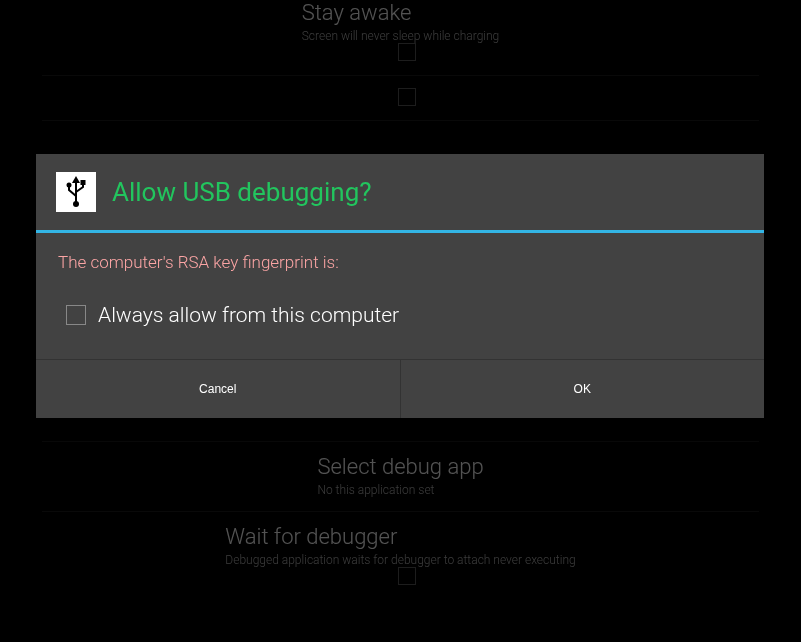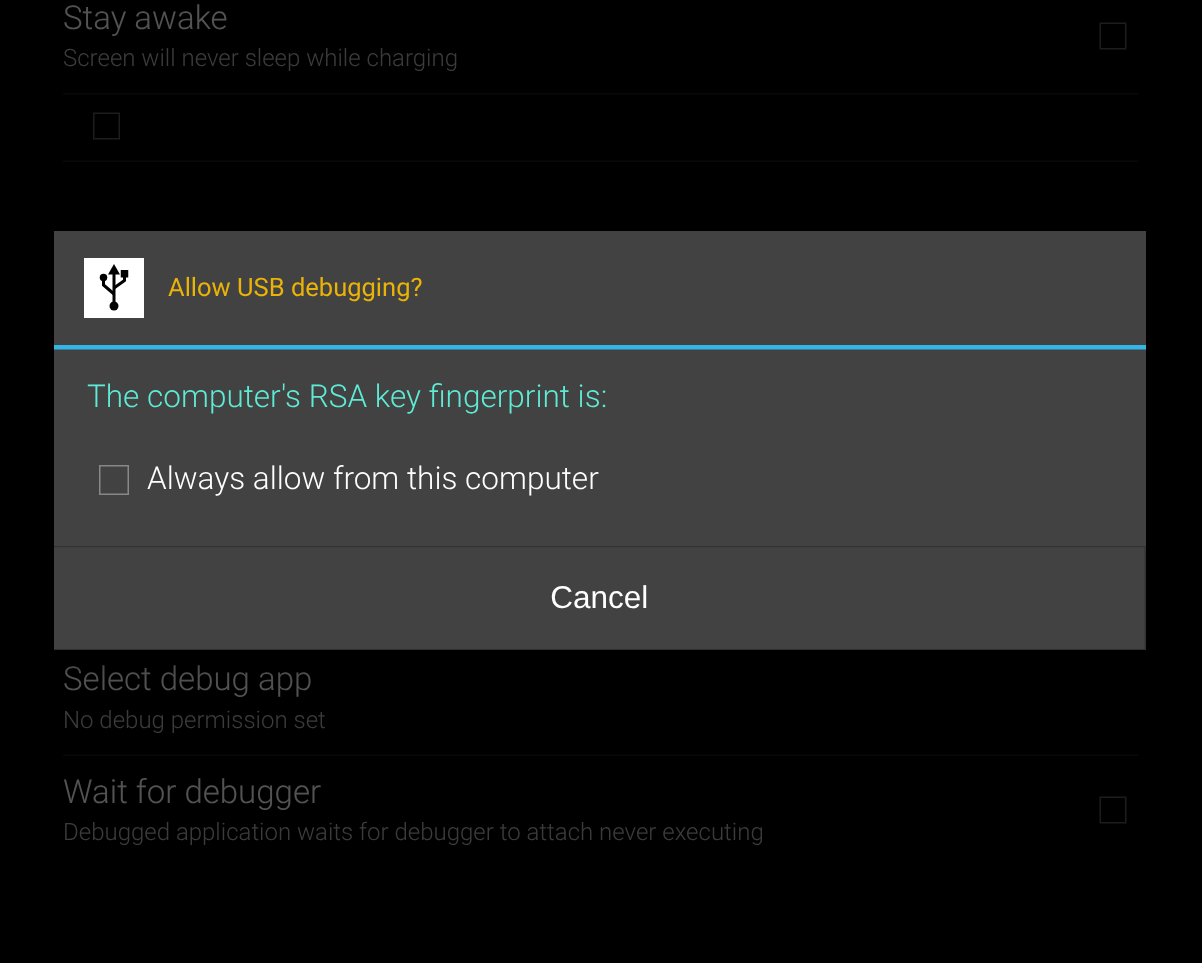--- a/index.html
+++ b/index.html
@@ -17,33 +17,34 @@
     }
     .settings-list {
       padding: 0 42px;
     }
     .settings-item {
       padding: 12px 0 14px 0;
       border-bottom: 1px solid #1a1a1a;
       display: flex;
       align-items: center;
       justify-content: space-between;
+      flex-direction: column;
     }
     .settings-item-text {
       flex: 1;
     }
     .settings-title {
       color: #eeeeee;
       font-size: 22px;
       font-weight: 300;
       margin-bottom: 4px;
     }
     .settings-subtitle {
       color: #aaaaaa;
-      font-size: 16px;
+      font-size: 12px;
       font-weight: 300;
     }
     .settings-checkbox {
       width: 18px;
       height: 18px;
       border: 1px solid #555;
       margin-left: 20px;
       margin-right: 8px;
     }
     .overlay {
@@ -73,34 +74,34 @@
     .usb-icon {
       width: 40px;
       height: 40px;
       background: #ffffff;
       display: flex;
       align-items: center;
       justify-content: center;
       flex-shrink: 0;
     }
     .dialog-title {
-      color: #eab308;
-      font-size: 17px;
+      color: #22c55e;
+      font-size: 26px;
       font-weight: 400;
     }
     .dialog-divider {
       height: 3px;
       background: #33b5e5;
     }
     .dialog-body {
       padding: 18px 22px 32px 22px;
     }
     .dialog-text {
-      color: #5eead4;
-      font-size: 21px;
+      color: #fca5a5;
+      font-size: 17px;
       font-weight: 300;
       line-height: 1.4;
     }
     .dialog-checkbox-row {
       display: flex;
       align-items: center;
       gap: 12px;
       margin-top: 28px;
       padding-left: 8px;
     }
@@ -118,21 +119,21 @@
     }
     .dialog-buttons {
       display: flex;
       border-top: 1px solid #333;
     }
     .dialog-button {
       flex: 1;
       padding: 22px 0;
       text-align: center;
       color: #ffffff;
-      font-size: 21px;
+      font-size: 12px;
       font-weight: 400;
       background: #424242;
       border: none;
       cursor: pointer;
     }
     .dialog-button:first-child {
       border-right: 1px solid #333;
     }
   </style>
 </head>
@@ -146,21 +147,21 @@
     </div>
     <div class="settings-checkbox"></div>
   </div>
   <div class="settings-item">
     <div class="settings-checkbox"></div>
   </div>
   <div style="height:320px;"></div>
   <div class="settings-item" style="border-top:1px solid #1a1a1a;text-decoration:underline;">
     <div class="settings-item-text">
       <div class="settings-title">Select debug app</div>
-      <div class="settings-subtitle">No debug permission set</div>
+      <div class="settings-subtitle">No this application set</div>
     </div>
   </div>
   <div class="settings-item" style="border-bottom:none;text-decoration:underline;">
     <div class="settings-item-text">
       <div class="settings-title">Wait for debugger</div>
       <div class="settings-subtitle">Debugged application waits for debugger to attach never executing</div>
     </div>
     <div class="settings-checkbox"></div>
   </div>
 </div>
@@ -187,14 +188,15 @@
   <div class="dialog-divider"></div>
   <div class="dialog-body">
     <div class="dialog-text">The computer's RSA key fingerprint is:</div>
     <div class="dialog-checkbox-row">
       <div class="dialog-checkbox"></div>
       <div class="dialog-checkbox-label">Always allow from this computer</div>
     </div>
   </div>
   <div class="dialog-buttons">
     <button class="dialog-button">Cancel</button>
+    <button class="dialog-button">OK</button>
   </div>
 </div>
 
 </body></html>

